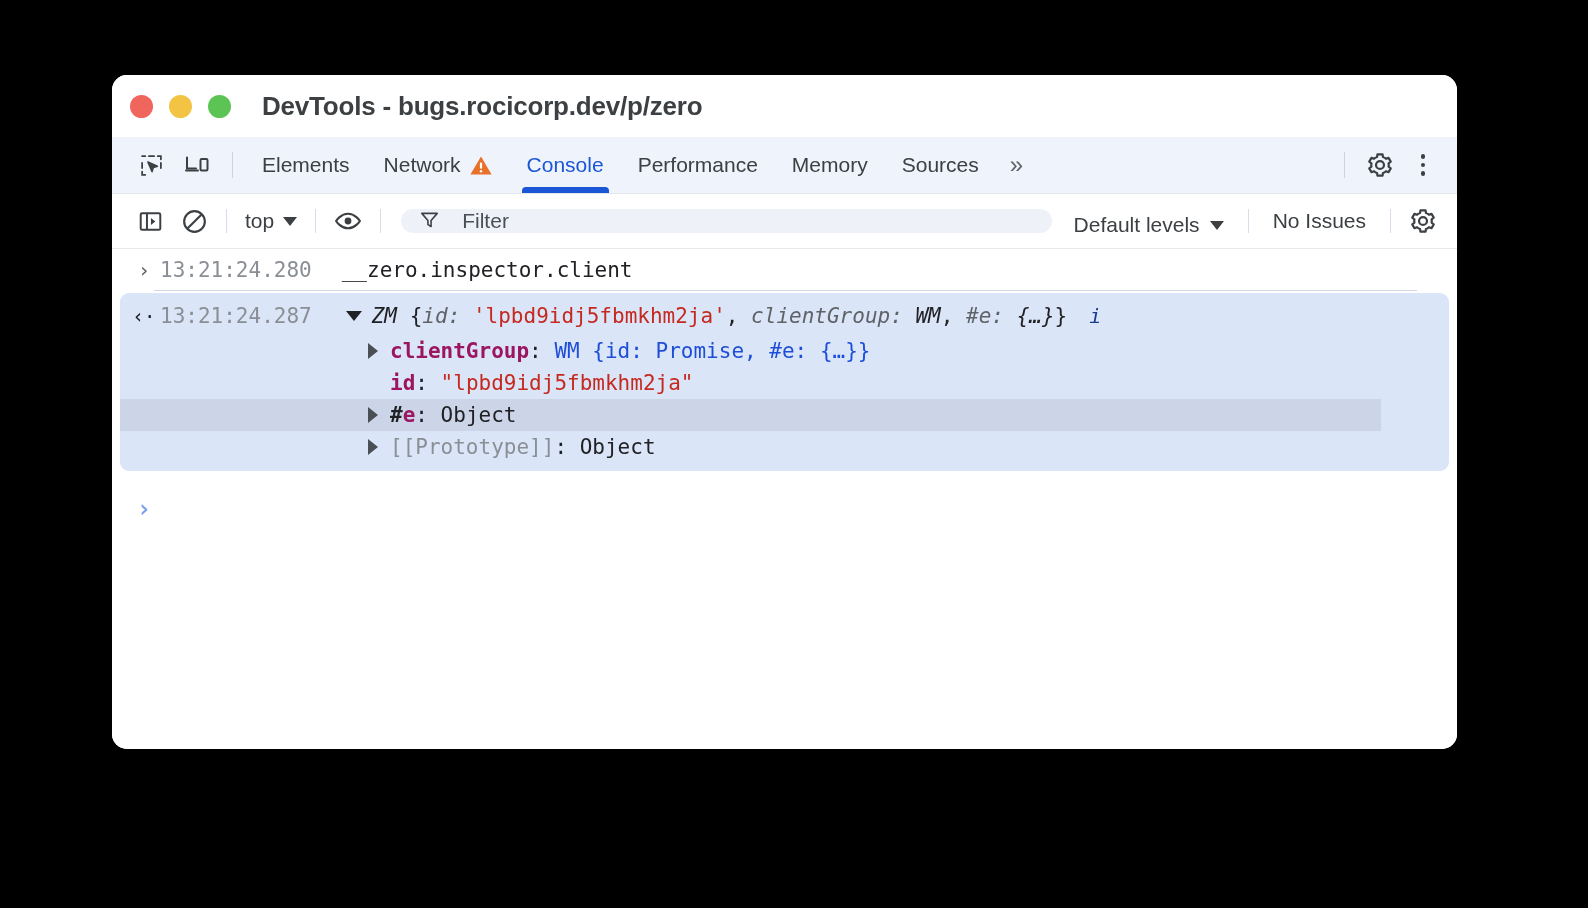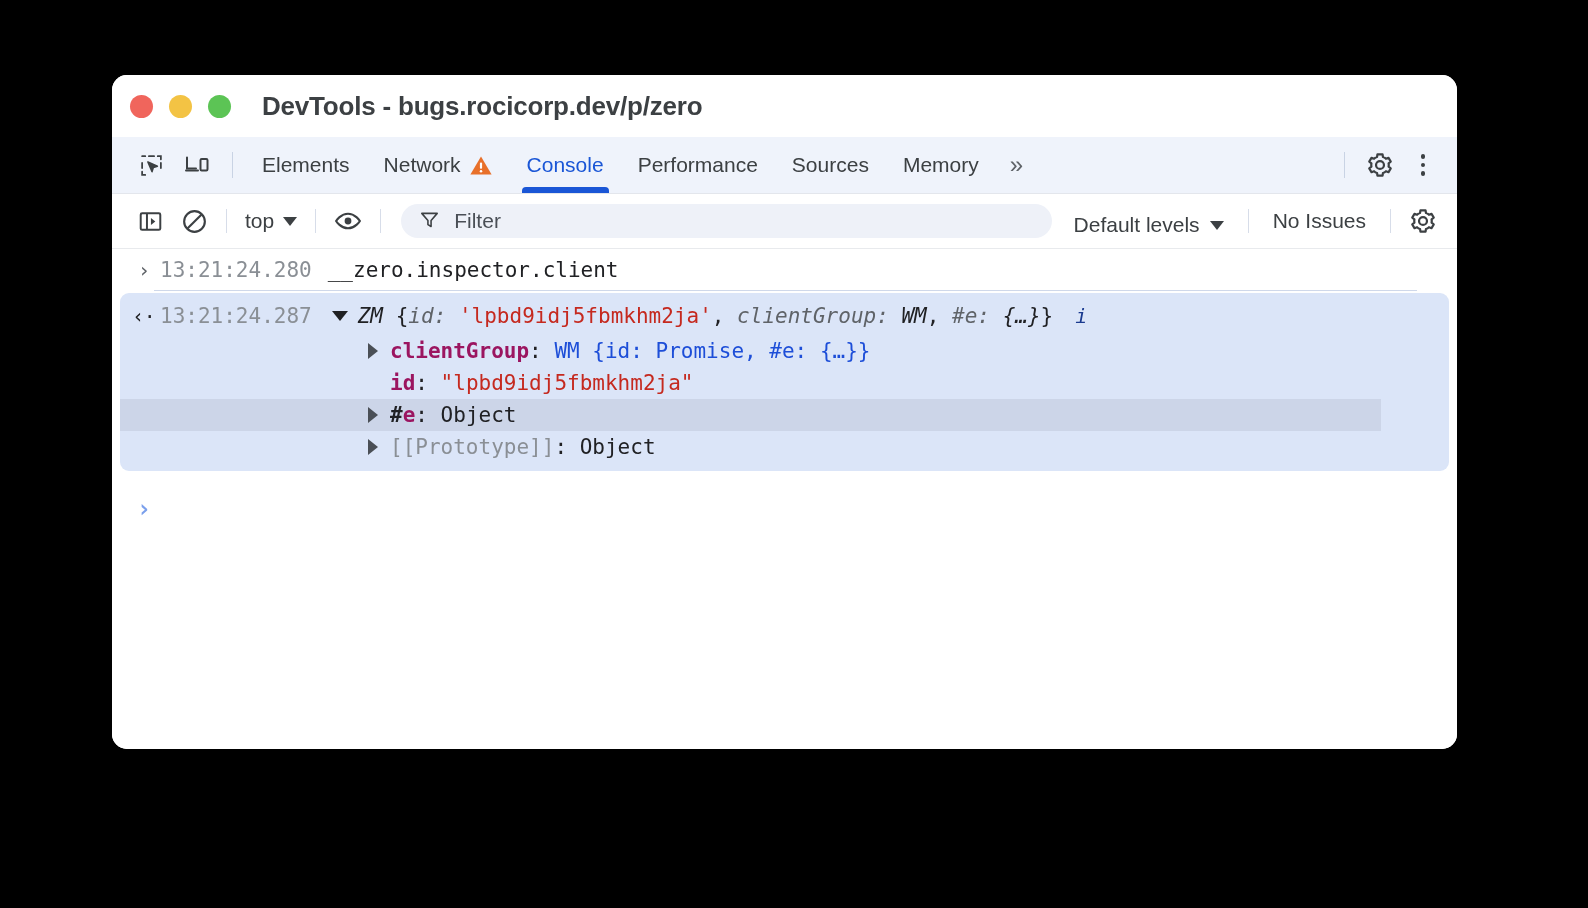--- a/index.html
+++ b/index.html
@@ -178,27 +178,27 @@
   }
   .caret {
     width: 0; height: 0;
     border-left: 7px solid transparent;
     border-right: 7px solid transparent;
     border-top: 9px solid #3c4043;
     display: inline-block;
   }
   .filter-box {
     flex: 1 1 auto;
-    height: 34px;
+    height: 24px;
     background: #eef1f8;
     border-radius: 19px;
     display: flex;
     align-items: center;
     padding: 0 18px;
-    gap: 12px;
+    gap: 20px;
     margin: 0 8px 0 10px;
     min-width: 0;
   }
   .filter-box input {
     border: none;
     outline: none;
     background: transparent;
     font-family: "Liberation Sans", sans-serif;
     font-size: 21px;
     color: #3c4043;
@@ -241,21 +241,21 @@
   }
   .gutter {
     width: 32px;
     flex: 0 0 32px;
     text-align: center;
     color: #5f6368;
     font-size: 20px;
   }
   .ts {
     color: #8a8f95;
-    margin-right: 16px;
+    margin-right: 30px;
     white-space: pre;
   }
   .cmd-text { color: #202124; white-space: pre; }
 
   .divider {
     height: 1px;
     background: #cfd8ea;
     margin-left: 42px;
     margin-right: 40px;
   }
@@ -395,25 +395,25 @@
 
     <div class="tab active">
       <span>Console</span>
     </div>
 
     <div class="tab">
       <span>Performance</span>
     </div>
 
     <div class="tab">
+      <span>Memory</span>
+    </div>
+
+    <div class="tab">
       <span>Sources</span>
-    </div>
-
-    <div class="tab">
-      <span>Memory</span>
     </div>
 
     <div class="chevrons">»</div>
 
     <div class="tabbar-right">
       <div class="tb-sep"></div>
       <div class="tb-icon">
         <svg width="28" height="28" viewBox="0 0 24 24" fill="none" stroke="#3c4043" stroke-width="1.9">
           <path d="M12 8.6a3.4 3.4 0 100 6.8 3.4 3.4 0 000-6.8z"></path>
           <path d="M19.5 12c0-.5-.05-1-.14-1.47l1.84-1.4-1.9-3.3-2.2.83a7.5 7.5 0 00-2.55-1.47L14.2 2.9h-4.4l-.35 2.29A7.5 7.5 0 006.9 6.66l-2.2-.83-1.9 3.3 1.84 1.4a7.7 7.7 0 000 2.94l-1.84 1.4 1.9 3.3 2.2-.83a7.5 7.5 0 002.55 1.47l.35 2.29h4.4l.35-2.29a7.5 7.5 0 002.55-1.47l2.2.83 1.9-3.3-1.84-1.4c.09-.47.14-.97.14-1.47z" stroke-linejoin="round"></path>

